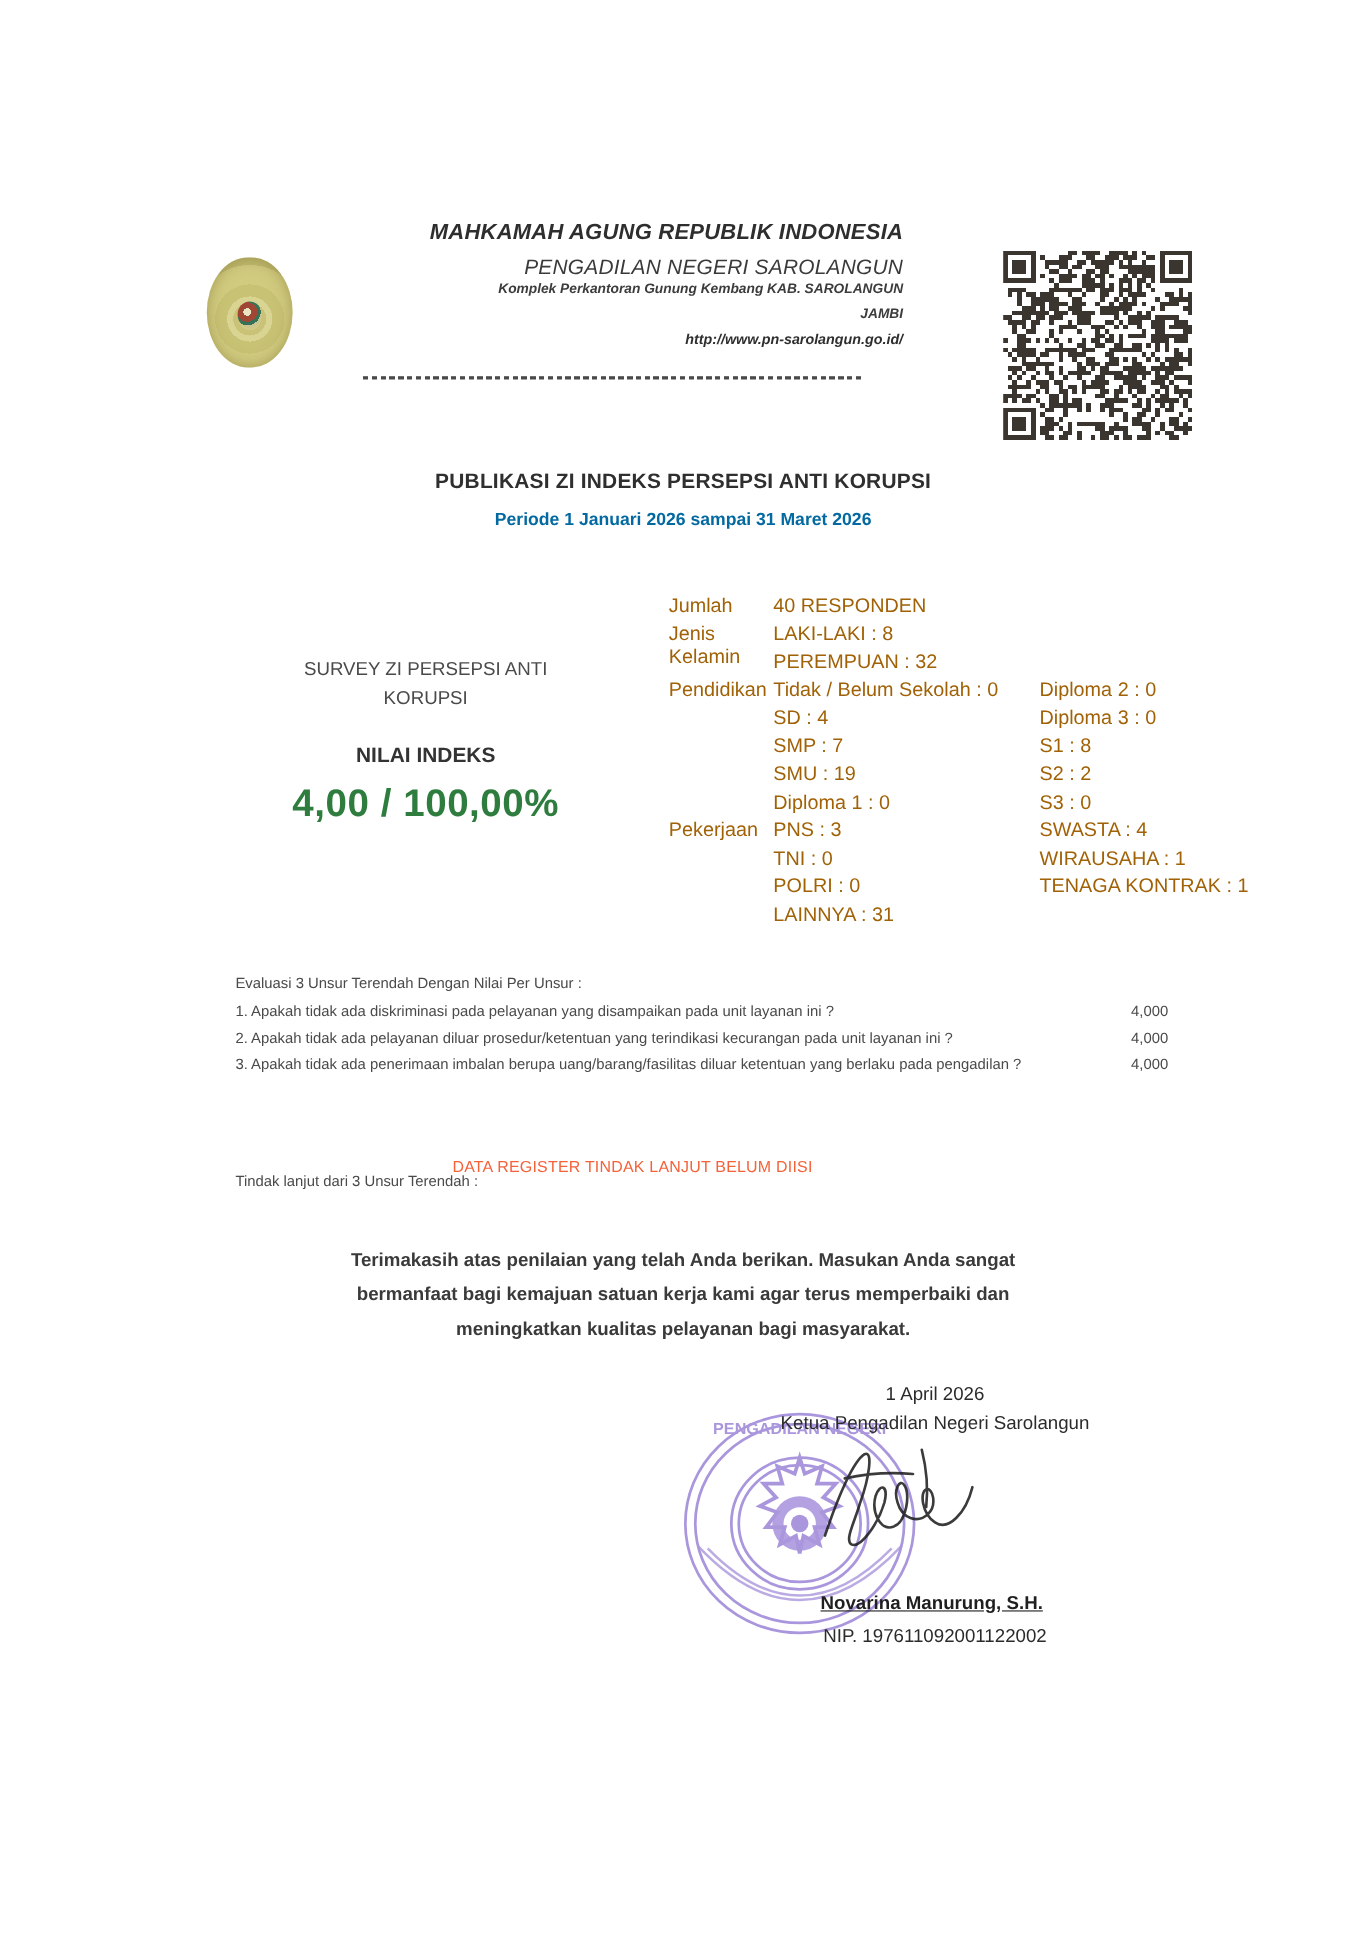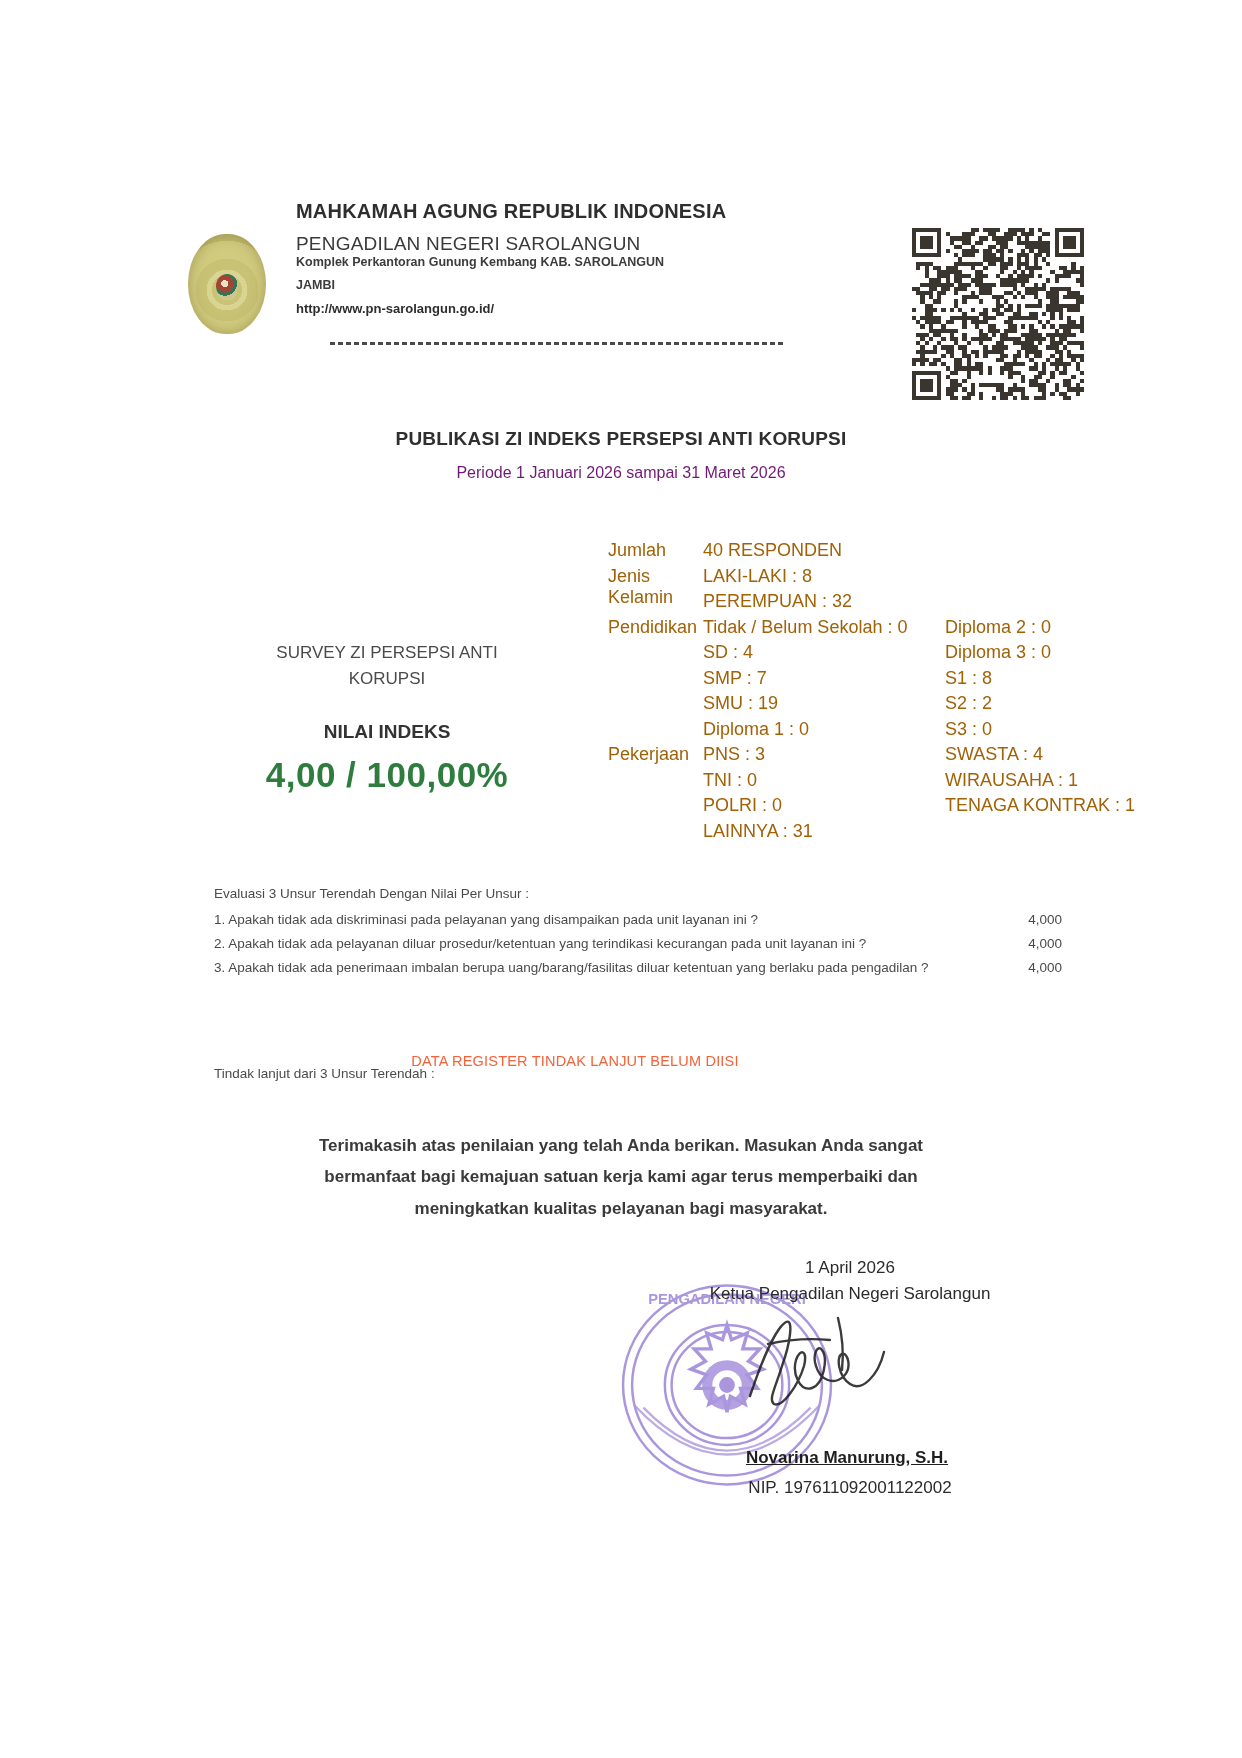--- a/index.html
+++ b/index.html
@@ -20,43 +20,43 @@
                       #c8c070 15% 22%, #d8d28c 22% 30%, #c6bf6e 30% 46%,
                       #cfc979 46% 72%, #bdb567 72% 100%);
     box-shadow:inset 0 0 14px rgba(120,110,40,.55);
     opacity:.95;
   }
   .logo .inner{
     position:absolute;left:50%;top:52%;width:22px;height:24px;transform:translate(-50%,-50%);
     border-radius:50%;
     background:radial-gradient(circle at 40% 40%,#e9e3c0 0 18%,#9b3d2a 18% 46%,#2c6b4f 46% 62%,#c9c28a 62% 100%);
   }
-  .header-text{position:absolute;left:296px;top:200px;width:512px;text-align:left;}
+  .header-text{position:absolute;left:309px;top:200px;width:512px;text-align:right;font-style:italic;}
   .h-line1{font-size:20px;font-weight:bold;letter-spacing:.2px;color:#2e2e2e;}
   .h-line2{font-size:19px;margin-top:10px;color:#3a3a3a;letter-spacing:.2px;}
   .h-line3{font-size:12.5px;font-weight:bold;color:#3c3c3c;}
   .h-line4{font-size:12.5px;margin-top:9px;font-weight:bold;color:#3c3c3c;}
   .h-line5{font-size:13px;margin-top:9px;font-weight:bold;color:#2e2e2e;}
 
   .divider{
     position:absolute;left:330px;top:342px;width:456px;height:3px;
     background:repeating-linear-gradient(to right,#4a4a4a 0 5px,transparent 5px 8px);
   }
 
   
   .qr-wrap{position:absolute;left:912px;top:228px;width:172px;height:172px;}
   .qr{width:100%;height:100%;display:block;}
 
   
   .title-block{position:absolute;left:0;top:428px;width:1242px;text-align:center;}
   .doc-title{font-size:19px;font-weight:bold;color:#2f2f2f;letter-spacing:.2px;}
-  .doc-period{font-size:16px;font-weight:normal;color:#701a75;margin-top:14px;}
+  .doc-period{font-size:16px;font-weight:bold;color:#0369a1;margin-top:14px;}
 
   
-  .summary{position:absolute;left:196px;top:640px;width:382px;text-align:center;}
+  .summary{position:absolute;left:196px;top:596px;width:382px;text-align:center;}
   .survey-label{font-size:17px;color:#4a4a4a;line-height:1.55;}
   .nilai-label{font-size:19px;font-weight:bold;color:#333;margin-top:28px;}
   .nilai-value{font-size:35px;font-weight:bold;color:#2e7d3e;margin-top:12px;letter-spacing:.5px;}
 
   
   .resp{position:absolute;left:608px;top:540px;font-size:18px;color:#a16207;}
   .resp-row{display:flex;align-items:baseline;height:25.5px;}
   .resp-key{width:95px;flex:0 0 95px;}
   .resp-v1{width:242px;flex:0 0 242px;}
   .resp-v2{flex:0 0 auto;}

